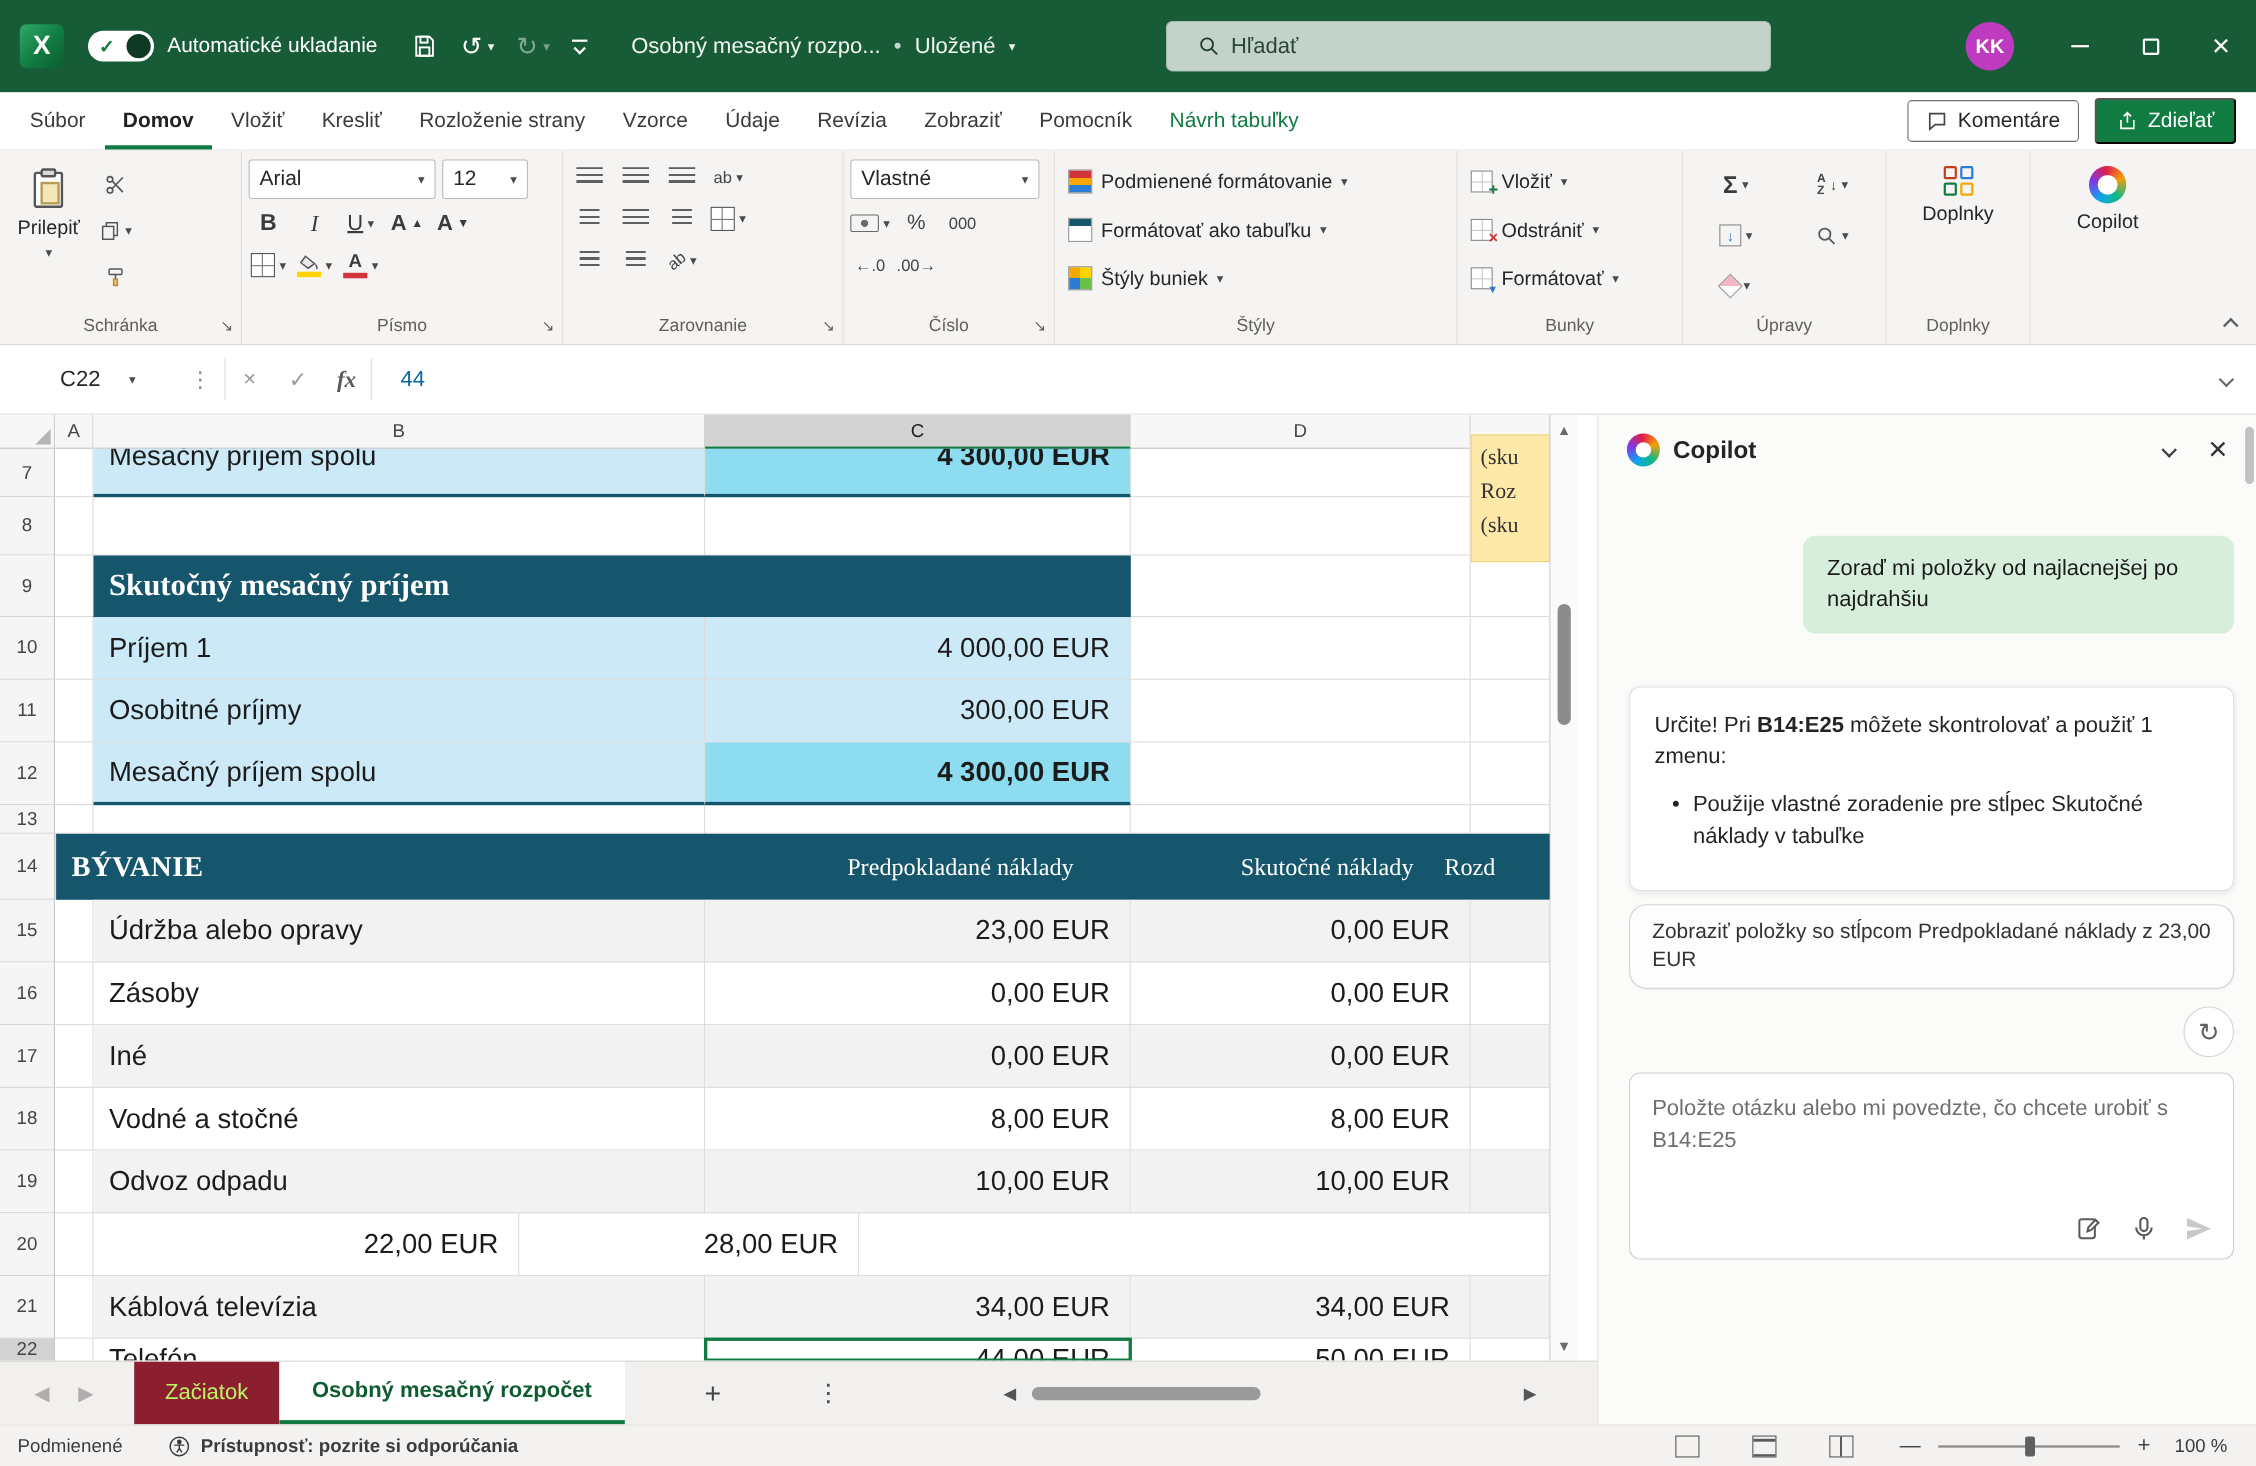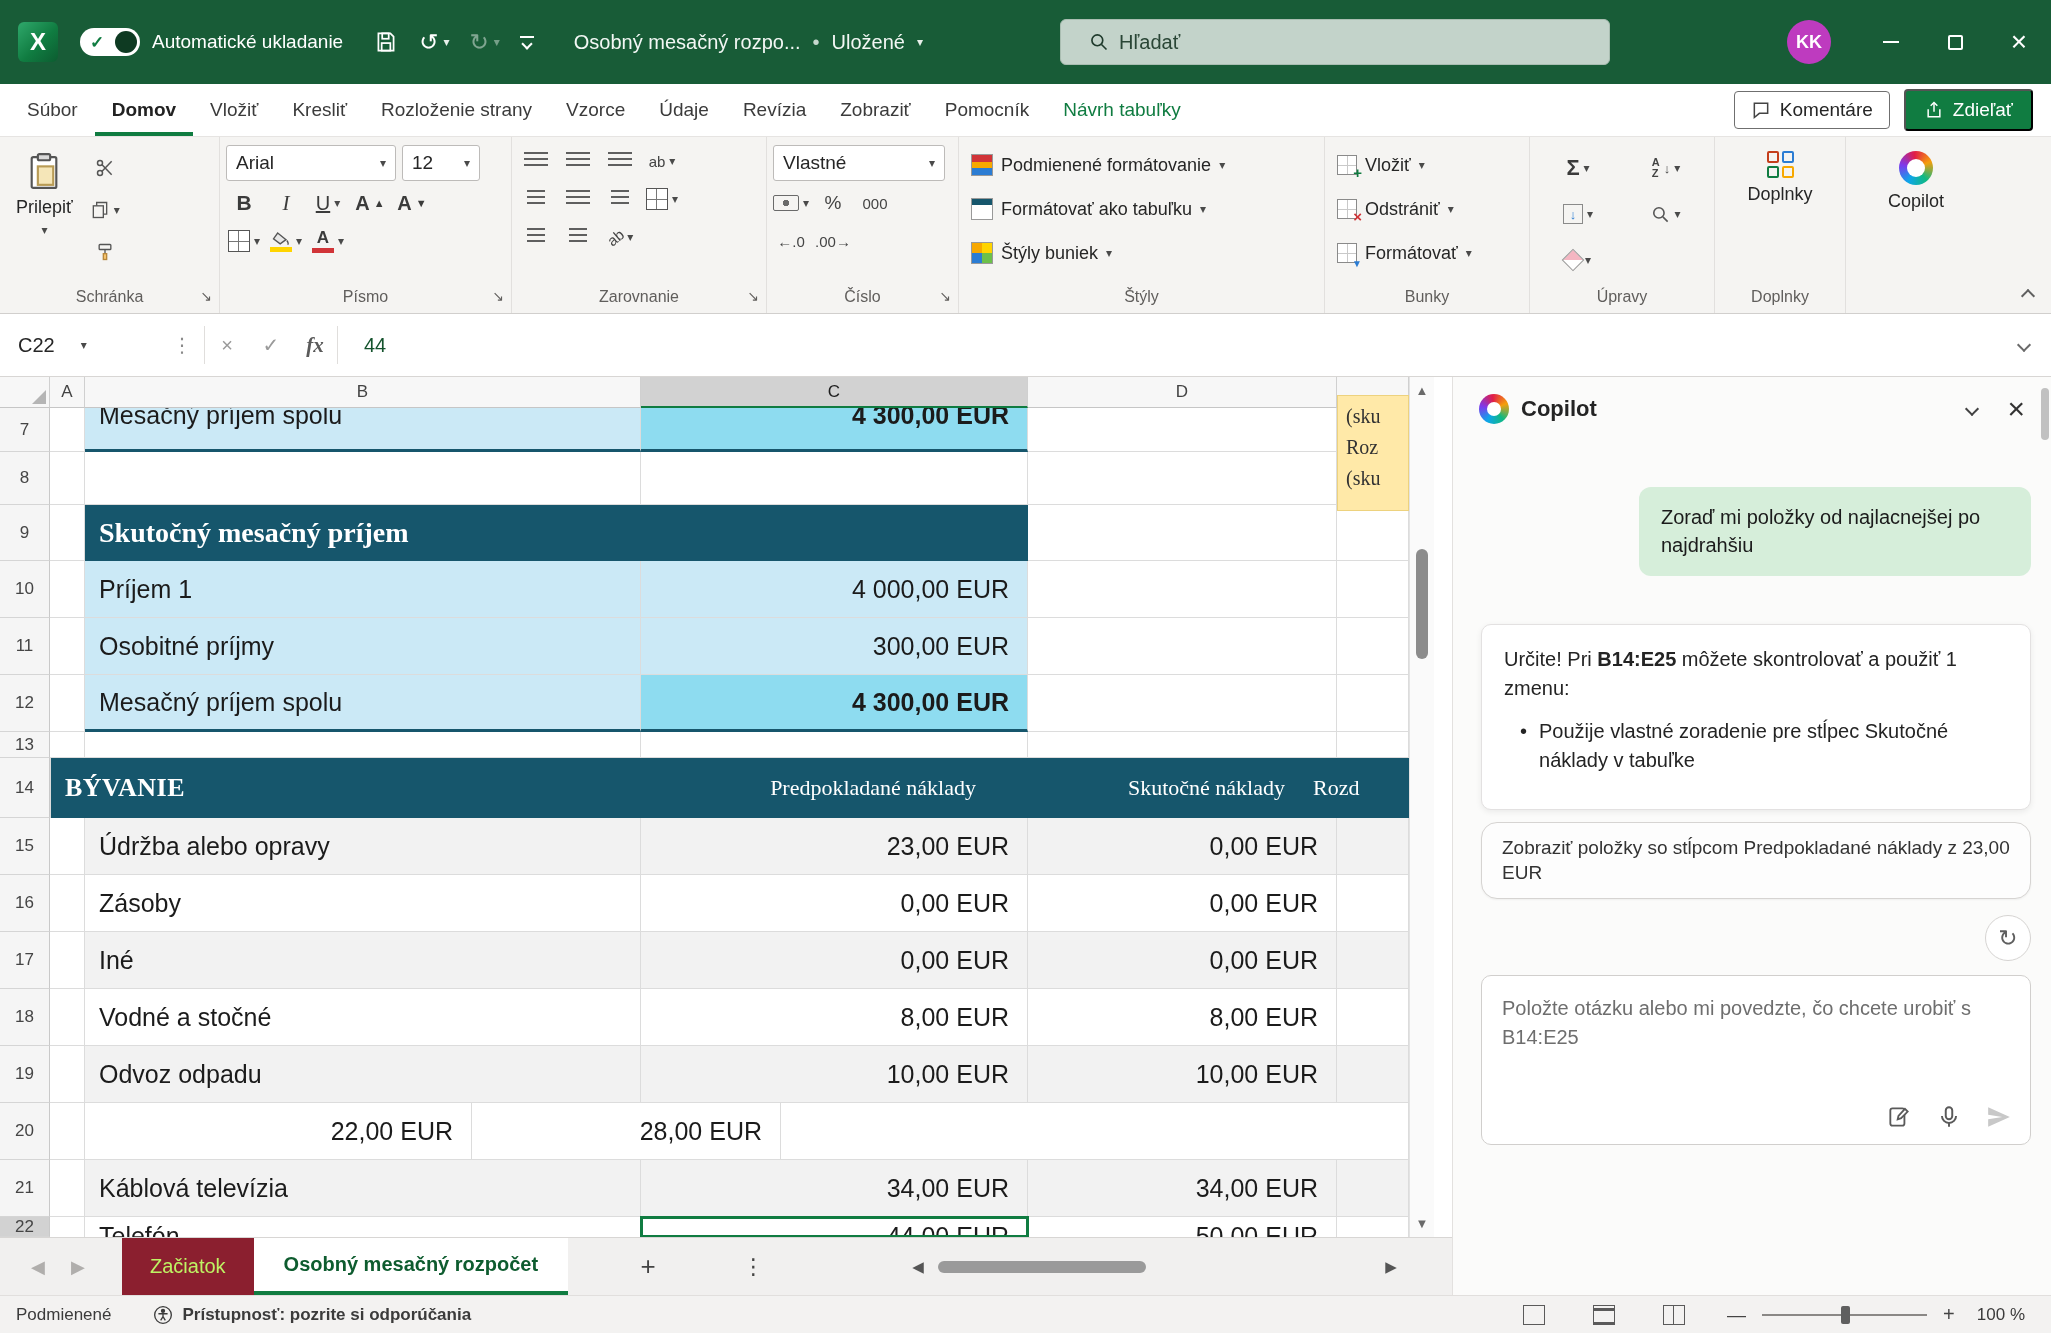--- a/index.html
+++ b/index.html
@@ -92,26 +92,26 @@
   .eraser-ic { width:16px; height:16px; transform:rotate(45deg); background:linear-gradient(135deg,#F4B6C2 50%,#fff 50%); border:1px solid #999; }
   .addin-ic { display:grid; grid-template-columns:12px 12px; gap:3px; }
   .addin-ic i { width:12px; height:12px; border:2px solid #C43E1C; border-radius:2px; }
   .addin-ic i:nth-child(2){ border-color:#2B7CD3; } .addin-ic i:nth-child(3){ border-color:#107C41; } .addin-ic i:nth-child(4){ border-color:#F7A800; }
   .copilot-logo { width:34px; height:34px; border-radius:50%; background:conic-gradient(from 210deg,#0EA5E9,#7C3AED,#E11D48,#F59E0B,#10B981,#0EA5E9); position:relative; }
   .copilot-logo::after { content:""; position:absolute; inset:8px; background:#fff; border-radius:50%; }
   .rib-collapse { position:absolute; right:18px; bottom:12px; color:#5f5f5f; }
 
   
   .fbar { position:absolute; left:0; top:314px; width:2051px; height:63px; background:#fff; border-bottom:1px solid #D8D6D4; display:flex; align-items:center; }
-  .namebox { width:160px; height:100%; display:flex; align-items:center; padding-left:18px; font-size:20px; color:#262626; gap:26px; }
+  .namebox { width:160px; height:100%; display:flex; align-items:center; padding-left:18px; font-size:20px; color:#262626; gap:26px;justify-content:center; }
   .fb-sep { width:1px; height:60%; background:#E0DEDC; }
   .fb-dots { font-size:20px; color:#8a8a8a; padding:0 12px; }
   .fb-btn { width:44px; text-align:center; font-size:20px; color:#9a9a9a; }
   .fb-fx { font-family:"Liberation Serif",serif; font-style:italic; font-weight:700; color:#5a5a5a; font-size:21px; }
-  .fb-value { font-size:20px; color:#14532d; padding-left:26px; flex:1; }
+  .fb-value { font-size:20px; color:#0369a1; padding-left:26px; flex:1; }
   .fb-exp { margin-right:22px; color:#6a6a6a; }
 
   
   .sheet { position:absolute; left:0; top:377px; width:1409px; height:860px; background:#fff; overflow:hidden; }
   .col-headers { display:flex; height:31px; }
   .ch { background:#F7F7F7; border-right:1px solid #D0D0D0; border-bottom:1px solid #C6C6C6; display:flex; align-items:center; justify-content:center; font-size:17px; color:#444; }
   .ch.sel { background:#D2D2D2; border-bottom:2px solid #107C41; color:#1e1e1e; }
   .cg { width:50px; position:relative; }
   .ca { width:35px; } .cb { width:556px; } .cc { width:387px; } .cd { width:309px; } .ce { flex:1; }
   .corner-tri { position:absolute; right:3px; bottom:3px; width:0; height:0; border-left:14px solid transparent; border-bottom:14px solid #B5B5B5; }

